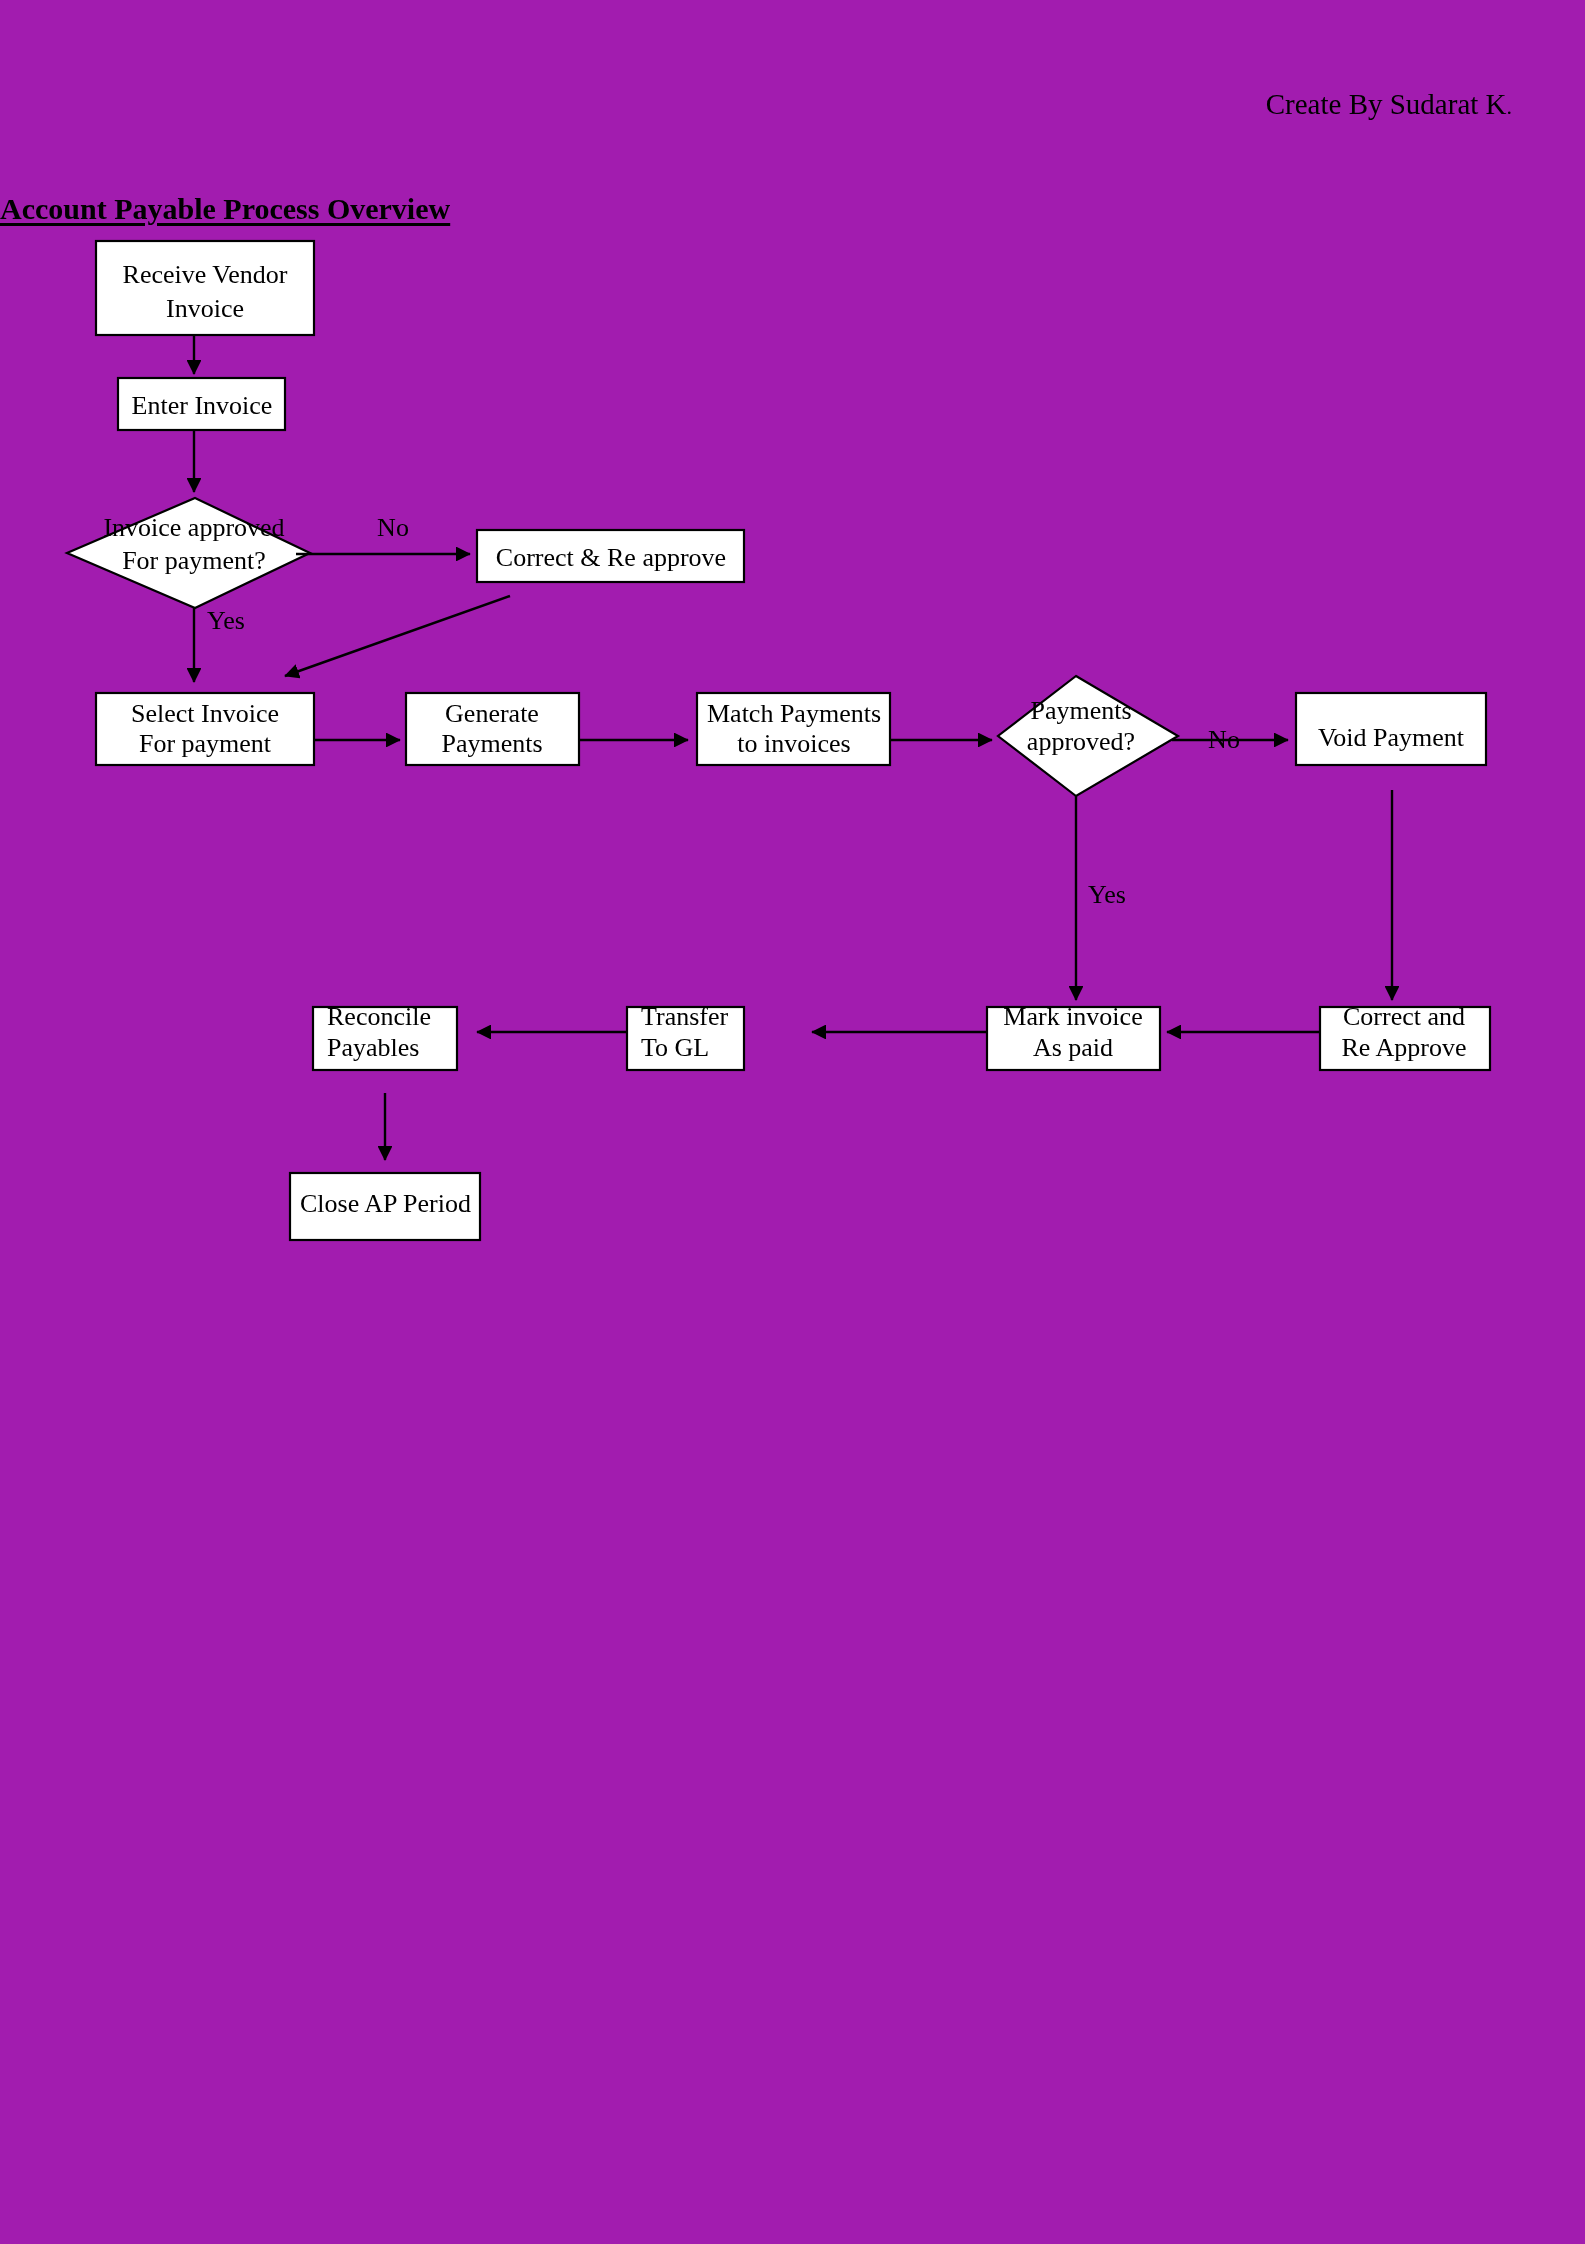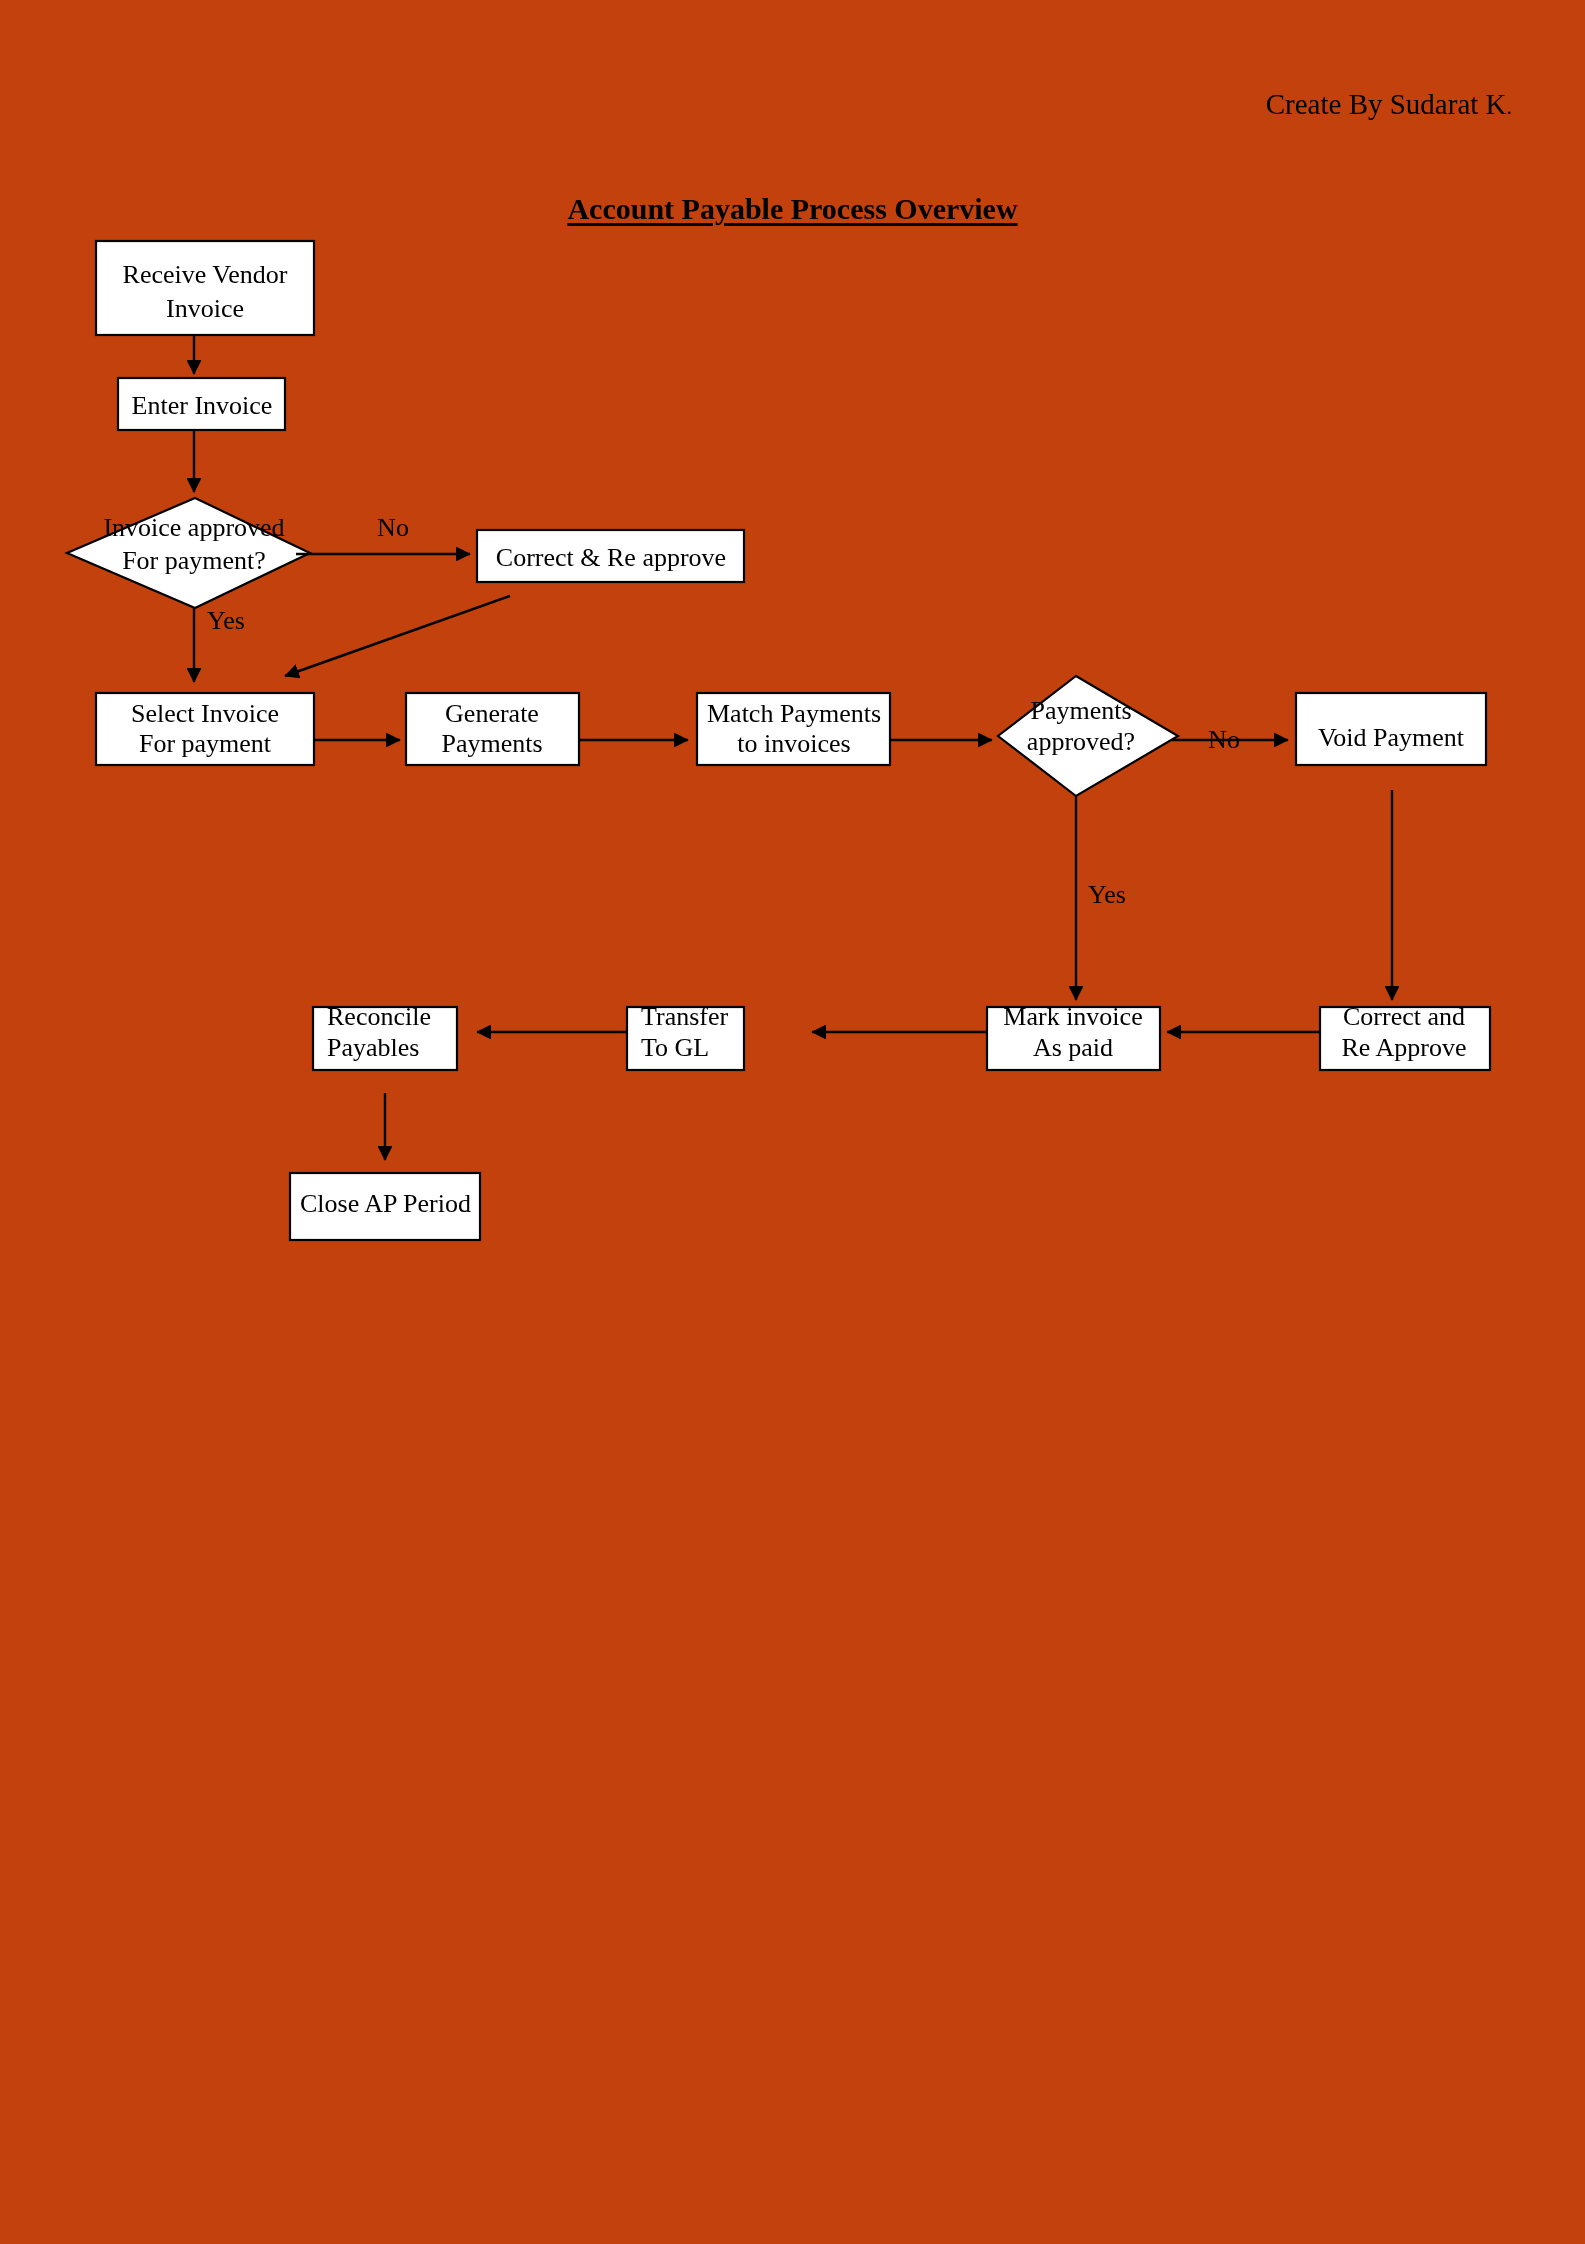--- a/index.html
+++ b/index.html
@@ -11,40 +11,39 @@
     width: 1585px;
     height: 2244px;
     position: relative;
     font-family: "Liberation Serif", "DejaVu Serif", serif;
     color: #000000;
     overflow: hidden;
   }
   #page {
     position: absolute;
     inset: 0;
-    background: #c2410c;
+    background: #a21caf;
   }
   .author {
     position: absolute;
     left: 0;
     top: 88px;
     width: 1512px;
     text-align: right;
     font-size: 29px;
     font-family: "Liberation Serif", "DejaVu Serif", serif;
     color: #000000;
     white-space: nowrap;
   }
   .author .period { font-size: 22px; }
   .doc-title {
     position: absolute;
     left: 0;
     top: 192px;
     width: 1585px;
-    text-align: center;
     font-size: 30px;
     font-weight: bold;
     text-decoration: underline;
     text-underline-offset: 4px;
     font-family: "Liberation Serif", "DejaVu Serif", serif;
     letter-spacing: 0px;
   }
   svg.flow {
     position: absolute;
     left: 0;

